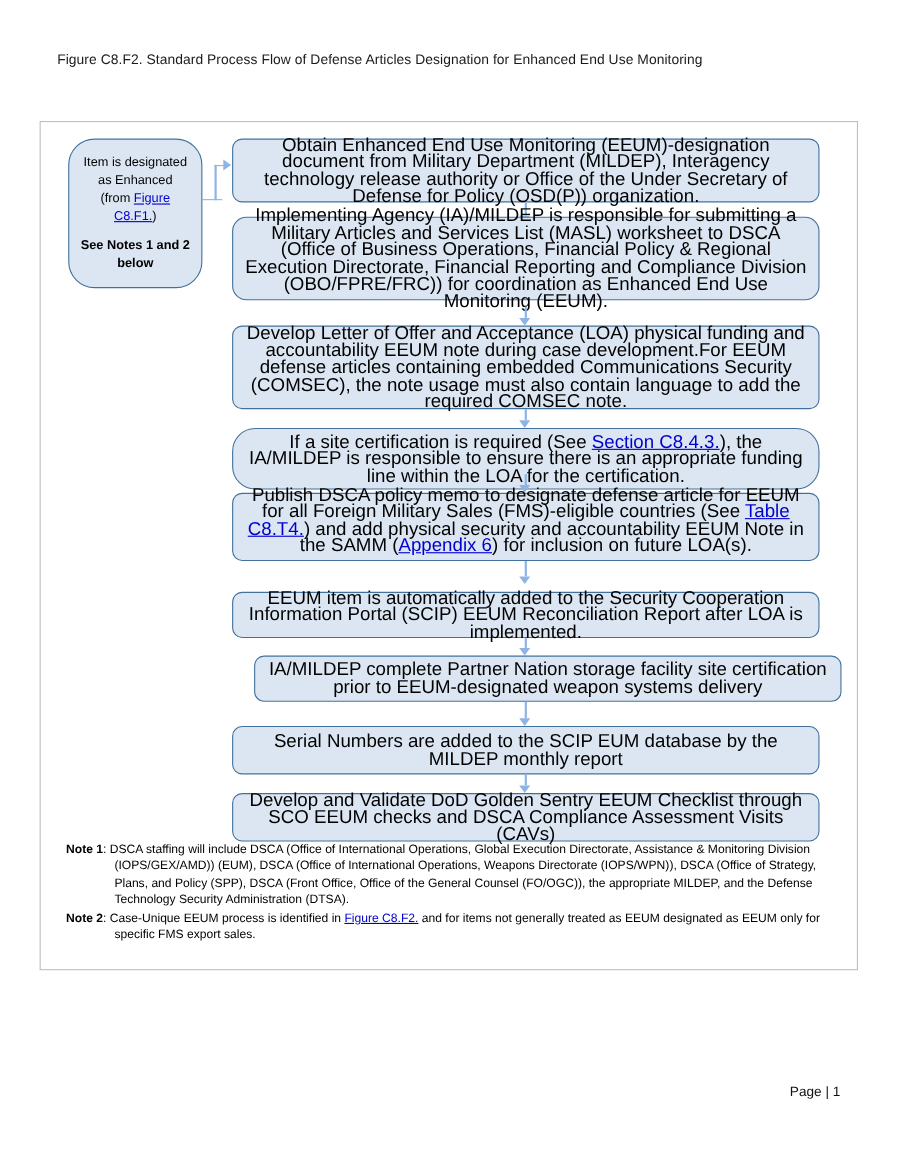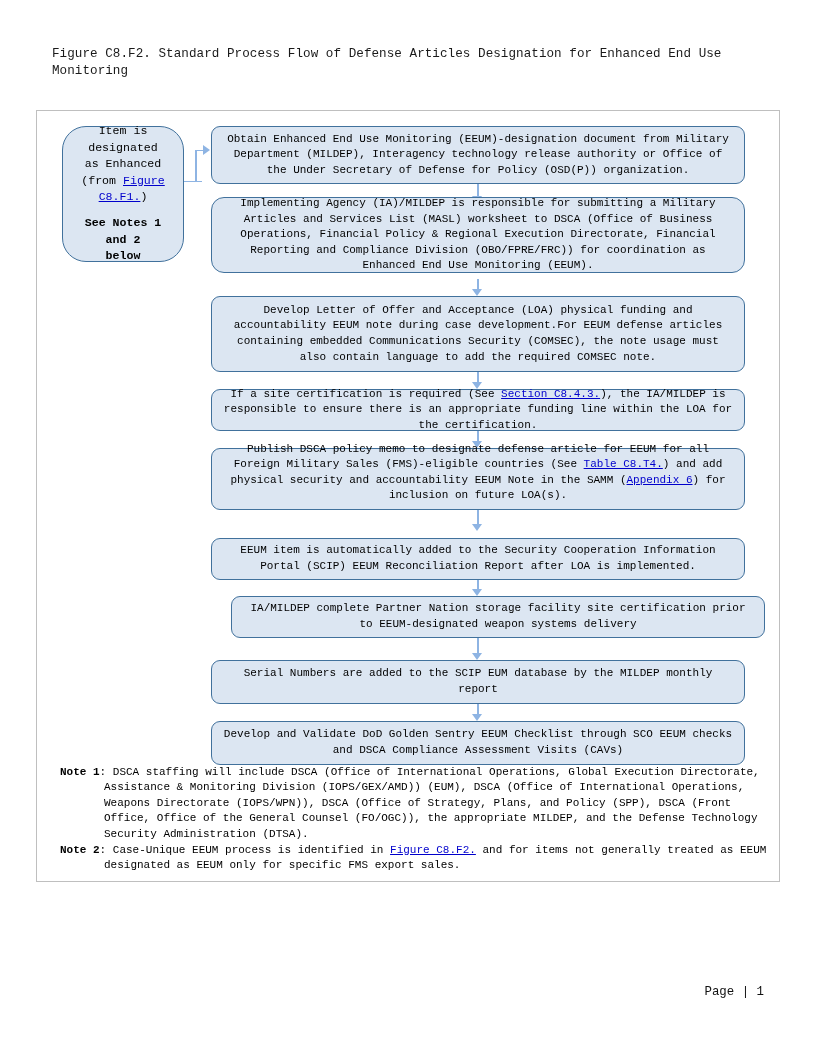--- a/index.html
+++ b/index.html
@@ -14,21 +14,20 @@
     font-family: "Liberation Sans", sans-serif;
     color: #000000;
     overflow: hidden;
   }
 
   .page {
     position: absolute;
     left: 0; top: 0;
     width: 816px;
     height: 1056px;
-    font-family: Liberation Mono, monospace;
   }
 
   
   .fig-caption {
     position: absolute;
     left: 52px;
     top: 46px;
     width: 730px;
     font-size: 12.6px;
     line-height: 17px;
@@ -52,21 +51,21 @@
   .flow-box {
     position: absolute;
     box-sizing: border-box;
     background: #dce6f2;
     border: 1.6px solid #41719c;
     border-radius: 9px;
     display: flex;
     align-items: center;
     justify-content: center;
     text-align: center;
-    font-size: 11px;
+    font-size: 17px;
     line-height: 15.6px;
     color: #000000;
     padding: 5px 10px;
   }
   .flow-box .txt { width: 100%; }
 
   .start-box {
     left: 62px;
     width: 122px;
     top: 126px;
@@ -77,21 +76,21 @@
   }
 
   .proc {
     left: 211px;
     width: 534px;
   }
 
   .b1 { top: 126px;  height: 58px; }
   .b2 { top: 197px;  height: 76px; border-radius: 13px; }
   .b3 { top: 296px;  height: 76px; }
-  .b4 { top: 389px;  height: 42px; }
+  .b4 { top: 389px;  height: 56px; border-radius: 21px; }
   .b5 { top: 448px;  height: 62px; align-items: flex-end; }
   .b6 { top: 538px;  height: 42px; }
   .b7 { top: 596px;  height: 42px; margin-left: 20px; }
   .b8 { top: 660px;  height: 44px; }
   .b9 { top: 721px;  height: 44px; }
 
   
   .conn {
     position: absolute;
     background: #8eb4e3;

